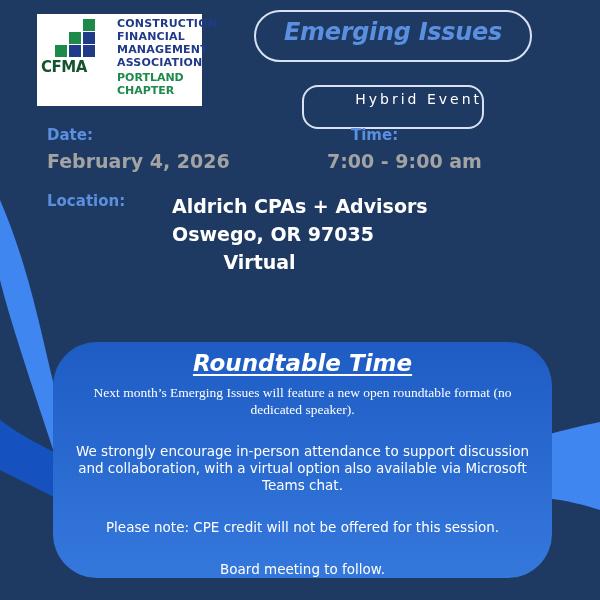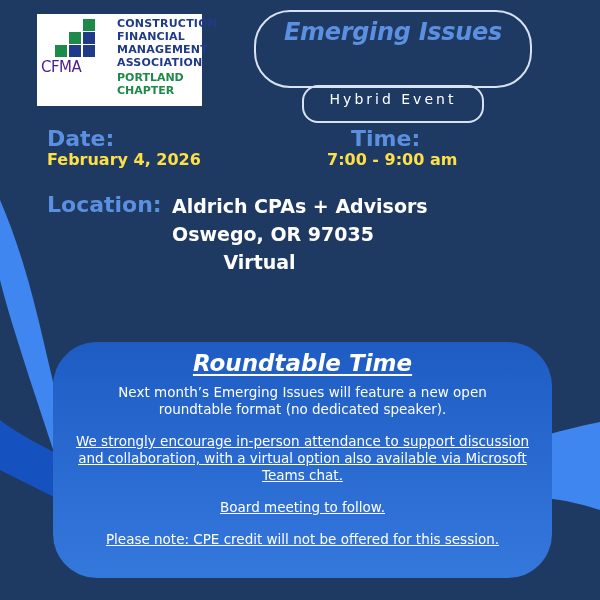--- a/index.html
+++ b/index.html
@@ -16,67 +16,67 @@
     .logo {
       position: absolute; left: 37px; top: 14px; width: 165px; height: 92px;
       background: #ffffff; display: flex; align-items: flex-start;
       padding: 3px 4px 0 4px;
     }
     .logo-mark { position: relative; width: 56px; height: 58px; flex: none; }
     .logo-mark .sq { position: absolute; width: 12px; height: 12px; }
     .logo-mark .g { background: #1e8a4a; }
     .logo-mark .b { background: #1f3a88; }
     .logo-mark .cfma {
-      position: absolute; left: 0; top: 41px; font-weight: 400; font-size: 15px;
-      color: #4c1d95; letter-spacing: -0.5px; font-family: "DejaVu Sans", sans-serif;
+      position: absolute; left: 0; top: 41px; font-weight: 700; font-size: 15px;
+      color: #14532d; letter-spacing: -0.5px; font-family: "DejaVu Sans", sans-serif;
     }
     .logo-text { margin-left: 20px; display: flex; flex-direction: column; line-height: 13px; }
     .logo-text .org { color: #1f3a88; font-weight: bold; font-size: 11px; letter-spacing: 0.2px; }
     .logo-text .chap { color: #1e8a4a; font-weight: bold; font-size: 11px; margin-top: 2px; }
 
     
     .title-pill {
-      position: absolute; left: 254px; top: 10px; width: 278px; height: 78px;
+      position: absolute; left: 254px; top: 10px; width: 278px; height: 52px;
       border: 2px solid #d8e2f2; border-radius: 36px;
       text-align: center;
     }
     .title-pill .title {
       color: #5b8fe0; font-weight: bold; font-style: italic; font-size: 24px;
       margin-top: 6px; display: block; letter-spacing: -0.3px;
     }
     .title-pill .sub {
       color: #5b8fe0; font-style: italic; font-size: 13px; display: block; margin-top: 5px;
     }
     .hybrid-pill {
-      position: absolute; left: 302px; top: 85px; width: 182px; height: 38px;
+      position: absolute; left: 302px; top: 85px; width: 182px; height: 44px;
       border: 2px solid #d8e2f2; border-radius: 16px;
-      text-align: center; line-height: 24px; font-size: 14px; letter-spacing: 3px; color: #ffffff;
+      text-align: right; line-height: 24px; font-size: 14px; letter-spacing: 3px; color: #ffffff;
     }
 
     
-    .label { position: absolute; color: #5b8fe0; font-weight: bold; font-size: 22px; }
-    .value { position: absolute; color: #fde047; font-weight: bold; font-size: 16px; }
+    .label { position: absolute; color: #5b8fe0; font-weight: bold; font-size: 15px; }
+    .value { position: absolute; color: #a3a3a3; font-weight: bold; font-size: 19px; }
     .loc-lines { position: absolute; left: 172px; top: 192px; width: 330px; }
     .loc-lines .ln { display: block; font-weight: bold; font-size: 19px; line-height: 28px; white-space: nowrap; }
     .loc-lines .center { text-align: center; width: 260px; }
 
     
     .forum {
       position: absolute; left: 53px; top: 342px; width: 499px; height: 236px;
       border-radius: 44px;
       background: linear-gradient(180deg, #1e5cc4 0%, #3578dc 100%);
       text-align: center; padding-top: 8px;
     }
     .forum-title {
       display: inline-block; font-weight: bold; font-style: italic; font-size: 23px;
       text-decoration: underline; text-underline-offset: 3px; color: #ffffff;
     }
     .forum p { font-size: 13.5px; line-height: 17px; color: #ffffff; margin-top: 0; }
     .forum .p1 { margin-top: 8px; }
-    .forum .gap { margin-top: 15px; text-decoration: underline; }
+    .forum .gap { margin-top: 25px; }
   </style>
 </head>
 <body>
 
 <svg class="bg-swoosh" viewBox="0 0 600 600">
 
   <path d="M0,200 C30,270 40,330 60,410 L60,470 C30,380 10,320 0,280 Z" fill="#3f86f0"></path>
 
   <path d="M0,420 C20,435 40,445 60,455 L60,500 C40,490 20,480 0,470 Z" fill="#1552c0"></path>
 
@@ -115,17 +115,17 @@
 
 <div class="label" style="left:47px; top:192px;">Location:</div>
 <div class="loc-lines">
   <span class="ln">Aldrich CPAs + Advisors</span>
   <span class="ln">Oswego, OR 97035</span>
   <span class="ln center" style="width:175px;">Virtual</span>
 </div>
 
 <div class="forum">
   <span class="forum-title">Roundtable Time</span>
-  <p class="p1" style="padding:0 40px;">Next month’s Emerging Issues will feature a new open roundtable format (no dedicated speaker).</p>
+  <p class="p1" style="padding:0 40px;font-family:Liberation Serif, serif;">Next month’s Emerging Issues will feature a new open roundtable format (no dedicated speaker).</p>
   <p class="gap" style="padding:0 18px;">We strongly encourage in-person attendance to support discussion and collaboration, with a virtual option also available via Microsoft Teams chat.</p>
+  <p class="gap">Please note: CPE credit will not be offered for this session.</p>
   <p class="gap">Board meeting to follow.</p>
-  <p class="gap">Please note: CPE credit will not be offered for this session.</p>
 </div>
 
 </body></html>

